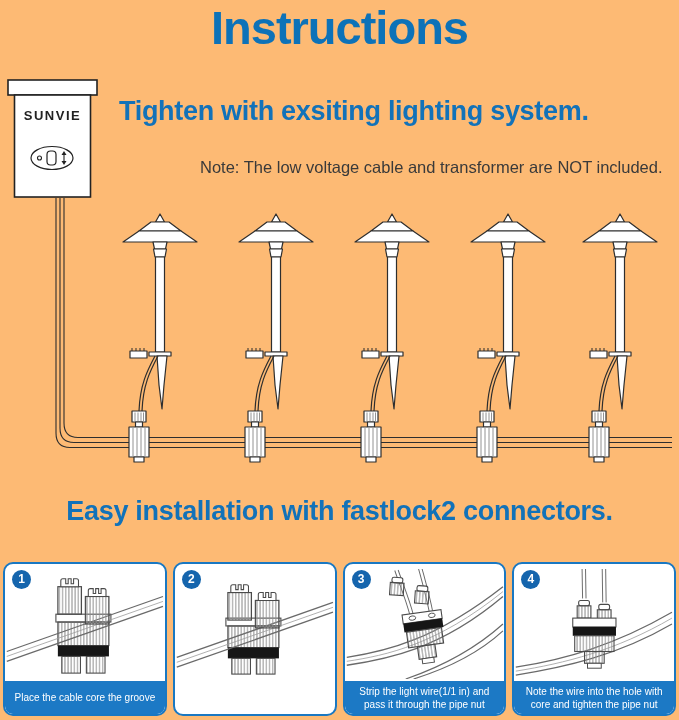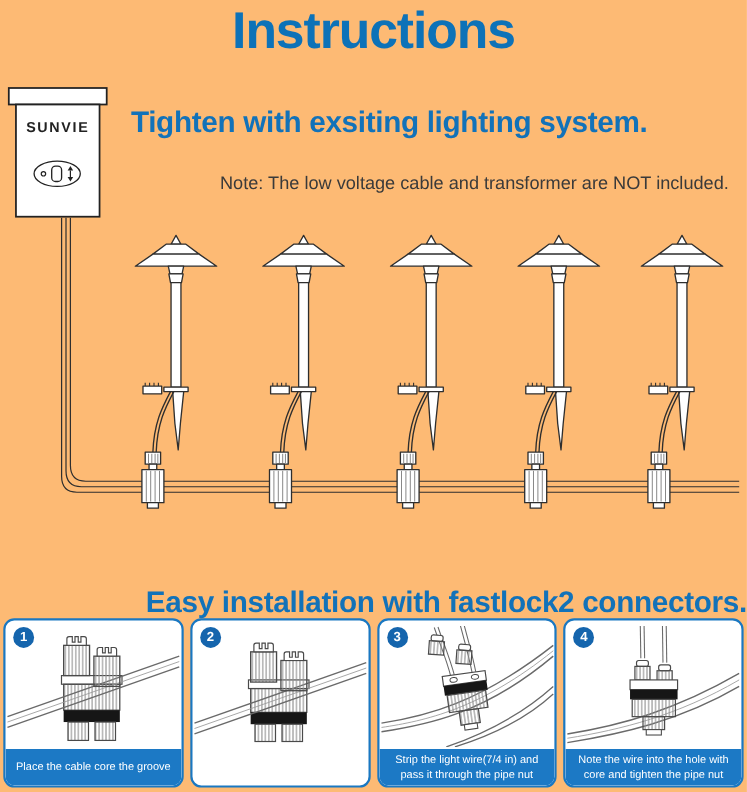--- a/index.html
+++ b/index.html
@@ -13,22 +13,22 @@
   }
   .h-connect{
     position:absolute;top:96px;left:119px;white-space:nowrap;
     font-size:27px;font-weight:700;color:#1272b9;letter-spacing:-0.3px;
   }
   .note{
     position:absolute;top:158px;left:152px;white-space:nowrap;
     font-size:16.5px;color:#3a3a3a;margin-left:48px;
   }
   .h-easy{
-    position:absolute;top:496px;left:0;width:679px;text-align:right;white-space:nowrap;
-    font-size:27px;font-weight:700;color:#1272b9;letter-spacing:-0.3px;margin-top:36px;
+    position:absolute;top:496px;left:0;width:679px;text-align:center;white-space:nowrap;
+    font-size:27px;font-weight:700;color:#1272b9;letter-spacing:-0.3px;
   }
   .transformer{position:absolute;top:70px;left:0;}
   .diagram{position:absolute;top:190px;left:0;}
   .panels{
     position:absolute;top:562px;left:3px;width:673px;height:154px;
     display:flex;gap:6px;
   }
   .panel{
     position:relative;flex:1 1 0;background:#ffffff;
     border:2px solid #1a78c2;border-radius:10px;box-sizing:border-box;
@@ -183,21 +183,21 @@
           <use href="#pipenut" transform="translate(-2,-42) rotate(12)"></use>
           <rect x="-20" y="-14" width="40" height="9" fill="#fff" stroke="#4a4a4a" stroke-width="1.1"></rect>
           <ellipse cx="-10" cy="-9.5" rx="3.4" ry="2.2" fill="#fff" stroke="#4a4a4a" stroke-width="0.9"></ellipse>
           <ellipse cx="10" cy="-9.5" rx="3.4" ry="2.2" fill="#fff" stroke="#4a4a4a" stroke-width="0.9"></ellipse>
           <rect x="-20" y="-5" width="40" height="9" fill="#161616"></rect>
           <rect x="-18" y="4" width="36" height="16" fill="url(#vribs)" stroke="#4a4a4a" stroke-width="1.1"></rect>
           <rect x="-9" y="20" width="18" height="13" fill="url(#vribs)" stroke="#4a4a4a" stroke-width="1.1"></rect>
           <rect x="-6" y="33" width="12" height="5" fill="#fff" stroke="#4a4a4a" stroke-width="1"></rect>
         </g>
       </svg>
-      <div class="caption">Strip the light wire(7/4 in) and pass it through the pipe nut</div>
+      <div class="caption">Strip the light wire(1/1 in) and pass it through the pipe nut</div>
     </div>
 
     <div class="panel">
       <div class="badge">4</div>
       <svg class="step-art" viewBox="0 0 159 112" preserveAspectRatio="xMidYMid meet">
         <g fill="none">
           <path d="M0,100 C50,92 100,78 159,44" stroke="#6a6a6a" stroke-width="1.3"></path>
           <path d="M0,104 C50,96 102,83 159,50" stroke="#9a9a9a" stroke-width="0.8"></path>
           <path d="M0,108 C50,100 104,88 159,56" stroke="#6a6a6a" stroke-width="1.3"></path>
         </g>

